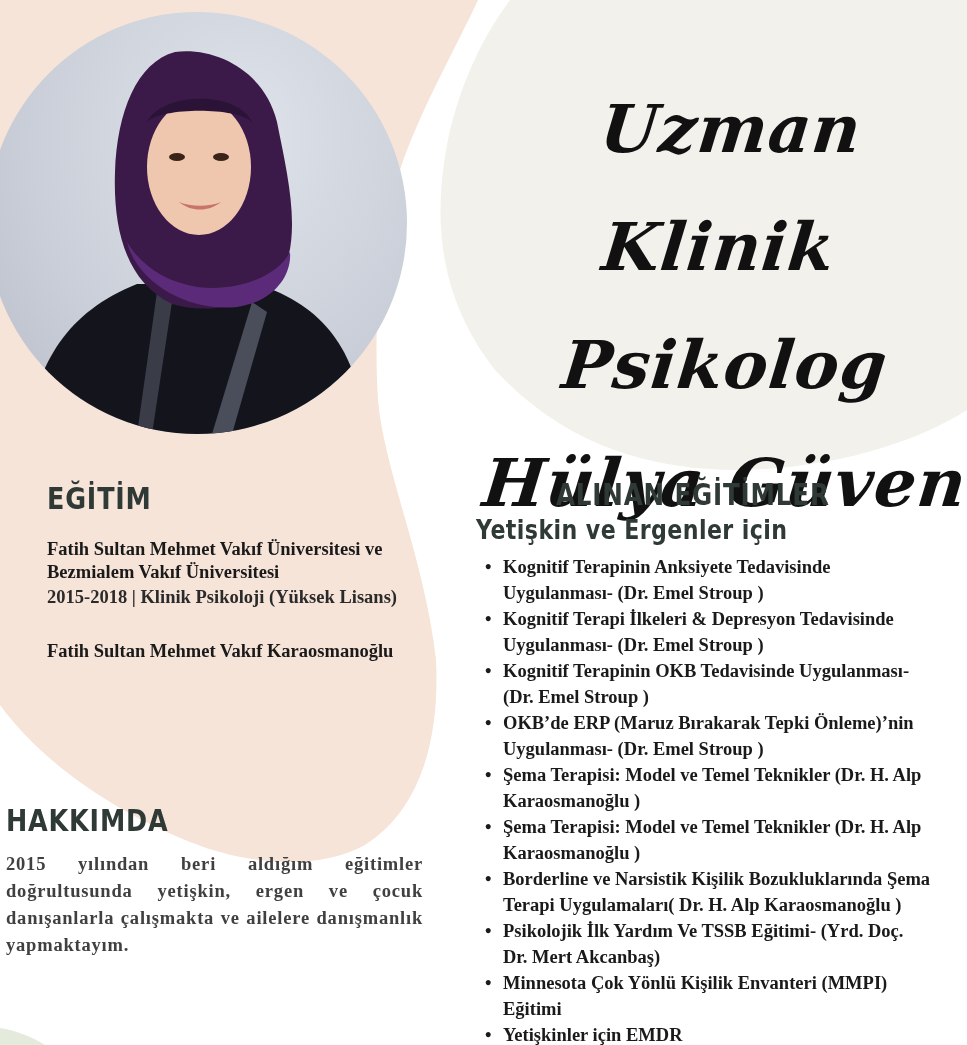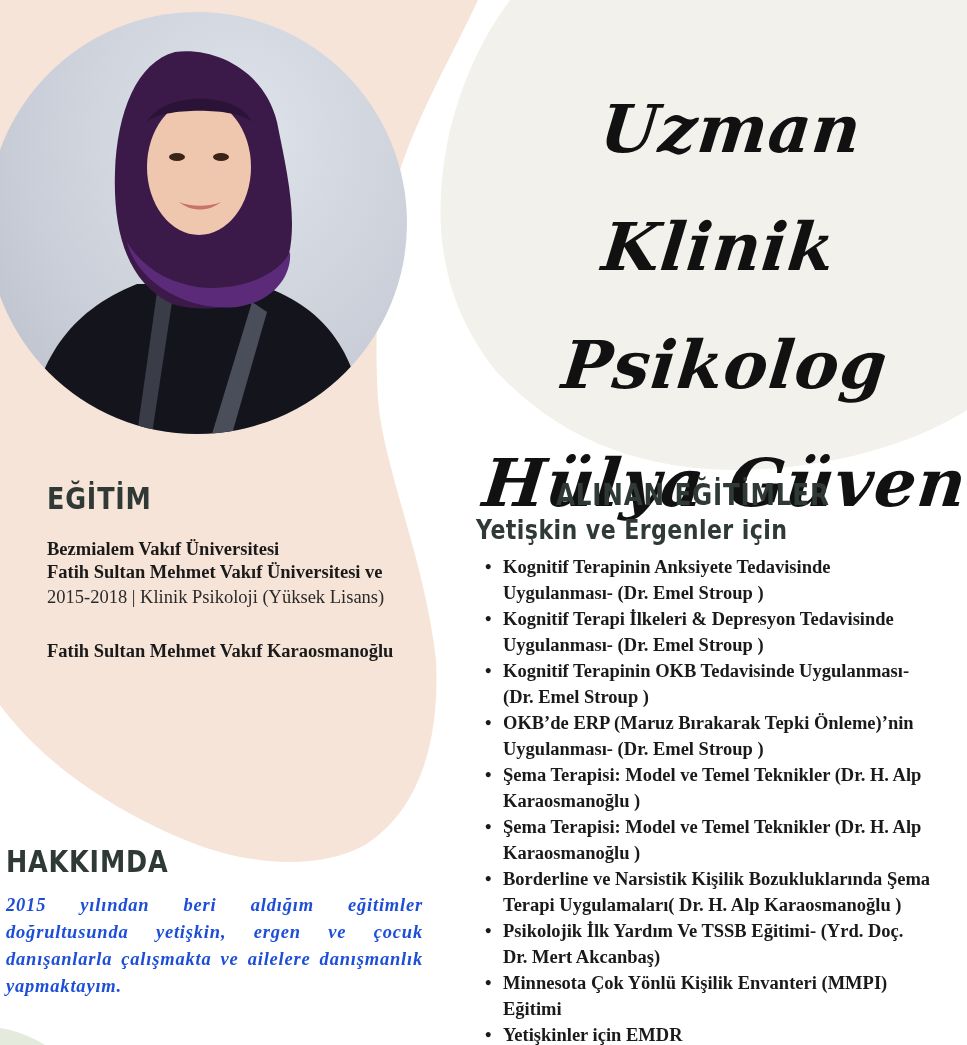--- a/index.html
+++ b/index.html
@@ -77,39 +77,39 @@
     .edu-school {
       font-weight: bold;
       font-size: 18.5px;
       line-height: 23px;
       color: #1a1a1a;
     }
     .edu-detail {
       font-size: 18.5px;
       line-height: 26px;
       color: #2a2a2a;
+      font-weight: bold;
     }
 
     .about {
       position: absolute;
       left: 6px;
-      top: 841px;
+      top: 800px;
       width: 417px;
       z-index: 2;
     }
     .about .h-section { font-size: 31px; line-height: 40px; }
     .about-text {
       margin-top: 11px;
       font-weight: bold;
       font-size: 18.5px;
       line-height: 27px;
       text-align: justify;
       letter-spacing: 0.8px;
-      color: #1d4ed8;
-      font-style: italic;
+      color: #404040;
     }
 
     .trainings {
       position: absolute;
       left: 476px;
       top: 476px;
       width: 495px;
       z-index: 2;
     }
     .trainings .h-main {
@@ -181,22 +181,22 @@
 <div class="title">
   <div>Uzman Klinik</div>
   <div>Psikolog</div>
   <div>Hülya Güven</div>
 </div>
 
 <section class="edu">
   <h2 class="h-section">EĞİTİM</h2>
   <div class="edu-item">
     <div class="edu-school">
+      <div>Fatih Sultan Mehmet Vakıf Üniversitesi ve</div>
       <div>Bezmialem Vakıf Üniversitesi</div>
-      <div>Fatih Sultan Mehmet Vakıf Üniversitesi ve</div>
     </div>
     <div class="edu-detail">2015-2018 | Klinik Psikoloji (Yüksek Lisans)</div>
   </div>
   <div class="edu-item">
     <div class="edu-school">
       <div>Fatih Sultan Mehmet Vakıf Karaosmanoğlu</div>
     </div>
   </div>
 </section>
 

